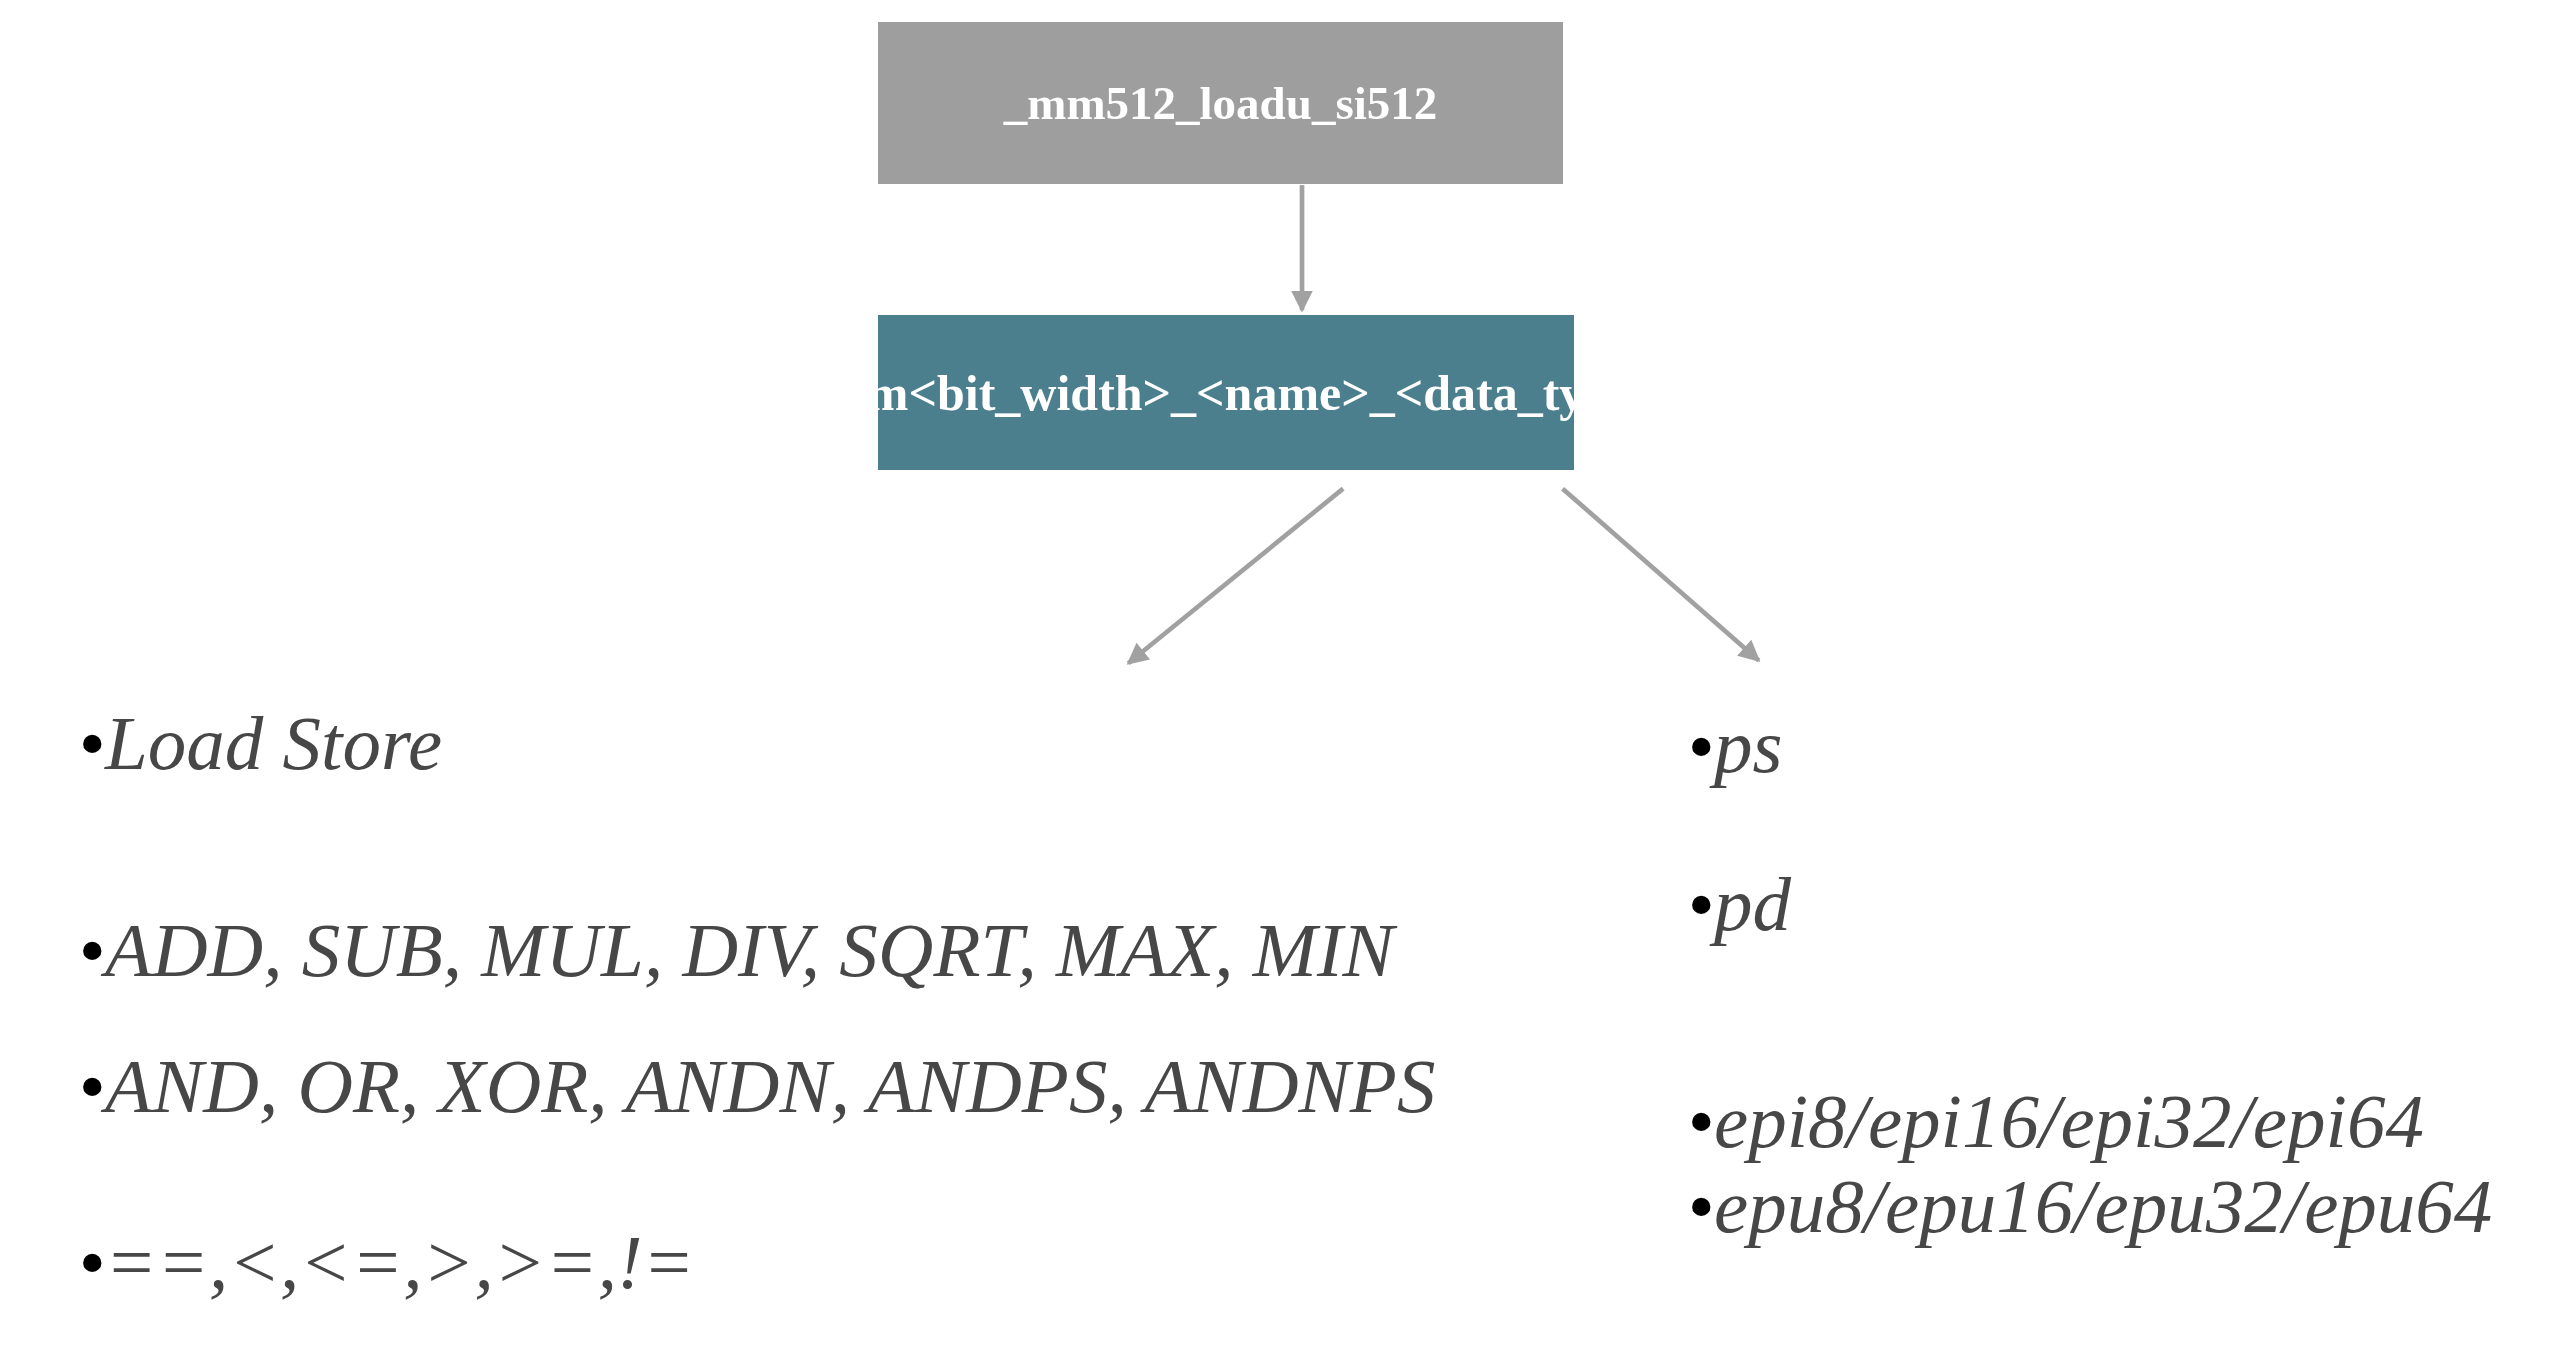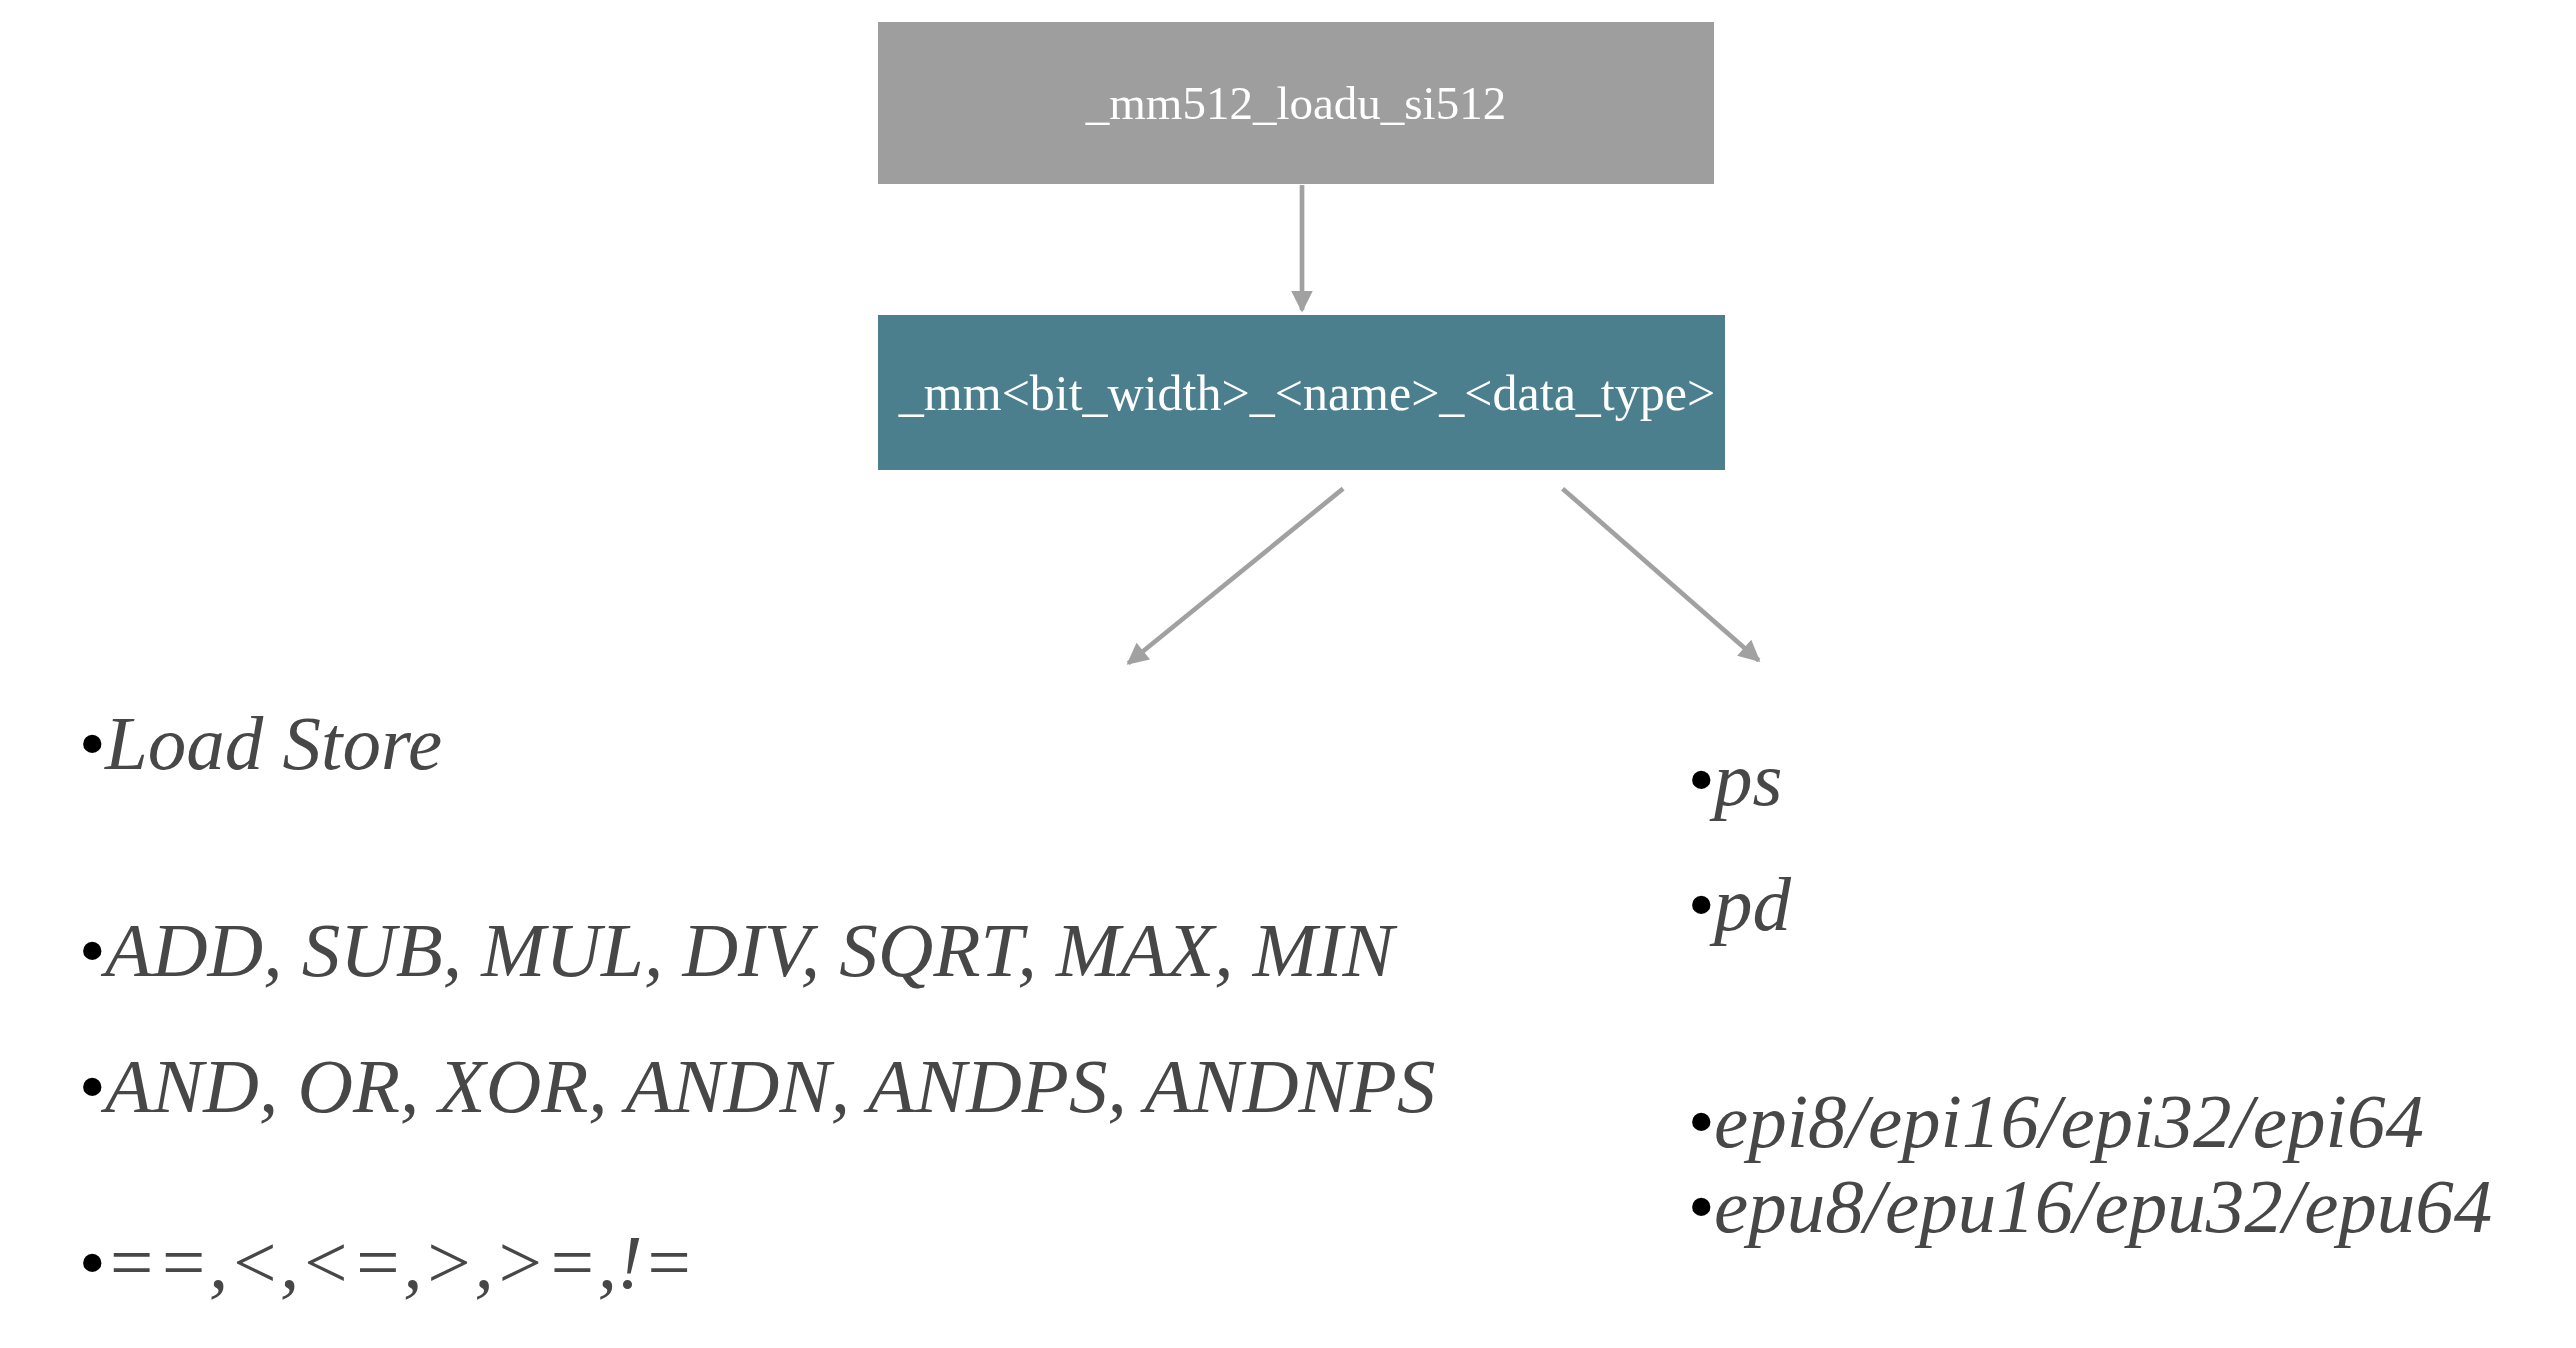--- a/index.html
+++ b/index.html
@@ -18,26 +18,26 @@
   .arrows {
     position: absolute;
     left: 0; top: 0;
     width: 2576px;
     height: 1349px;
     pointer-events: none;
   }
   .box {
     position: absolute;
     left: 878px;
-    width: 836px;
+    width: 685px;
     display: flex;
     align-items: center;
     justify-content: center;
     color: #ffffff;
-    font-weight: normal;
+    font-weight: bold;
     text-align: center;
     white-space: nowrap;
   }
   .box.gray {
     top: 22.4px;
     height: 162px;
     background: #9e9e9e;
     font-size: 47px;
   }
   .box.teal {
@@ -100,21 +100,21 @@
     </div>
     <div class="list-item" style="top:1048px">
       <span class="bullet">•</span><span>AND, OR, XOR, ANDN, ANDPS, ANDNPS</span>
     </div>
     <div class="list-item" style="top:1224px">
       <span class="bullet">•</span><span>==,&lt;,&lt;=,&gt;,&gt;=,!=</span>
     </div>
   </div>
 
   <div class="list right">
-    <div class="list-item" style="top:741px">
+    <div class="list-item" style="top:708px">
       <span class="bullet">•</span><span>ps</span>
     </div>
     <div class="list-item" style="top:866px">
       <span class="bullet">•</span><span>pd</span>
     </div>
     <div class="list-item" style="top:1083px">
       <span class="bullet">•</span><span>epi8/epi16/epi32/epi64</span>
     </div>
     <div class="list-item" style="top:1168px">
       <span class="bullet">•</span><span>epu8/epu16/epu32/epu64</span>

